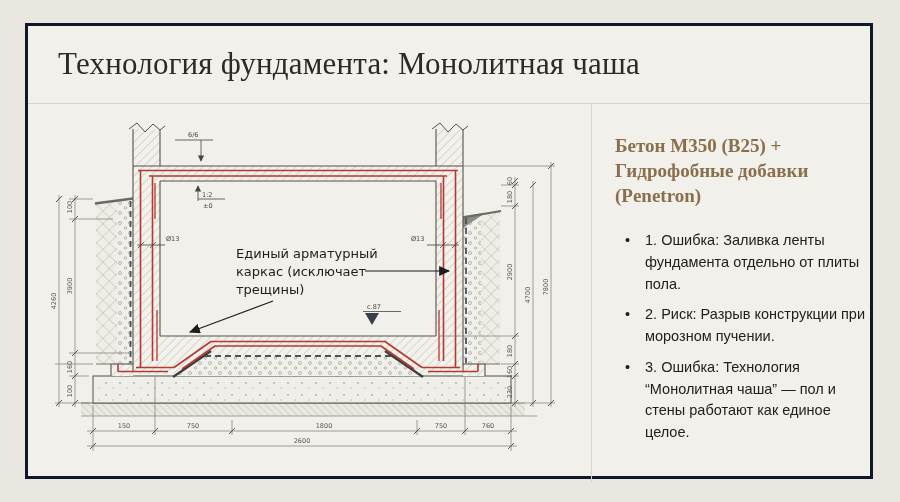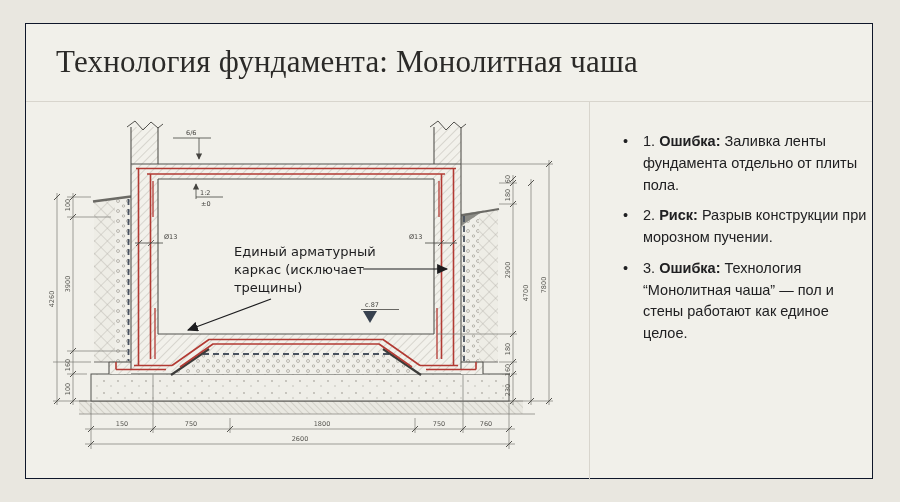--- a/index.html
+++ b/index.html
@@ -3,38 +3,38 @@
 <meta charset="utf-8">
 <style>
   html,body{margin:0;padding:0;}
   body{
     width:900px;height:502px;position:relative;overflow:hidden;
     background:#e9e7e0;
     font-family:"Liberation Sans",sans-serif;
   }
   .card{
     position:absolute;left:25px;top:23px;width:848px;height:456px;
-    background:#f1f0ea;border:1px solid #0f172a;box-sizing:border-box;
+    background:#f1f0ea;border:3px solid #0f172a;box-sizing:border-box;
   }
   .title{
     position:absolute;left:30px;top:20px;width:700px;
     font-family:"Liberation Serif",serif;font-size:31px;font-weight:400;
     color:#2b2a28;letter-spacing:.2px;
   }
   .h-divider{position:absolute;left:0;top:77px;width:100%;height:1px;background:#d8d5cd;}
   .v-divider{position:absolute;left:563px;top:77px;width:1px;height:379px;background:#d8d5cd;}
   .right-panel{position:absolute;left:587px;top:107px;width:256px;}
   .panel-heading{
     font-family:"Liberation Serif",serif;font-size:19px;font-weight:700;
     color:#8a6f4c;line-height:1.32;margin:0 0 22px 0;
   }
   .bullets{list-style:none;margin:0;padding:0;font-size:14.5px;line-height:1.5;color:#202022;}
   .bullets li{position:relative;padding-left:30px;margin-bottom:9px;}
   .bullets .marker{position:absolute;left:10px;top:0;}
-  .bullets .blabel{font-weight:700;}
+  .bullets .blabel{font-weight:400;}
   .drawing-wrap{position:absolute;left:5px;top:89px;width:556px;height:360px;}
   svg text{font-family:"DejaVu Sans",sans-serif;}
   .dimtxt{font-size:6.5px;fill:#55544f;}
   .anntxt{font-size:13px;fill:#1d1d1f;}
   .smalltxt{font-size:6.5px;fill:#454440;}
 </style>
 </head>
 <body>
 
 <div class="card">
@@ -235,20 +235,21 @@
       <text class="dimtxt" x="160" y="313" text-anchor="middle">750</text>
       <text class="dimtxt" x="291" y="313" text-anchor="middle">1800</text>
       <text class="dimtxt" x="408" y="313" text-anchor="middle">750</text>
       <text class="dimtxt" x="455" y="313" text-anchor="middle">760</text>
       <text class="dimtxt" x="269" y="328" text-anchor="middle">2600</text>
     </g>
   </svg>
   </div>
 
   <div class="right-panel">
+    <h2 class="panel-heading">Бетон М350 (В25) + Гидрофобные добавки (Penetron)</h2>
     <ul class="bullets">
       <li>
         <span class="marker">•</span><span>1.</span> <span class="blabel">Ошибка:</span><span> Заливка ленты фундамента отдельно от плиты пола.</span>
       </li>
       <li>
         <span class="marker">•</span><span>2.</span> <span class="blabel">Риск:</span><span> Разрыв конструкции при морозном пучении.</span>
       </li>
       <li>
         <span class="marker">•</span><span>3.</span> <span class="blabel">Ошибка:</span><span> Технология “Монолитная чаша” — пол и стены работают как единое целое.</span>
       </li>

